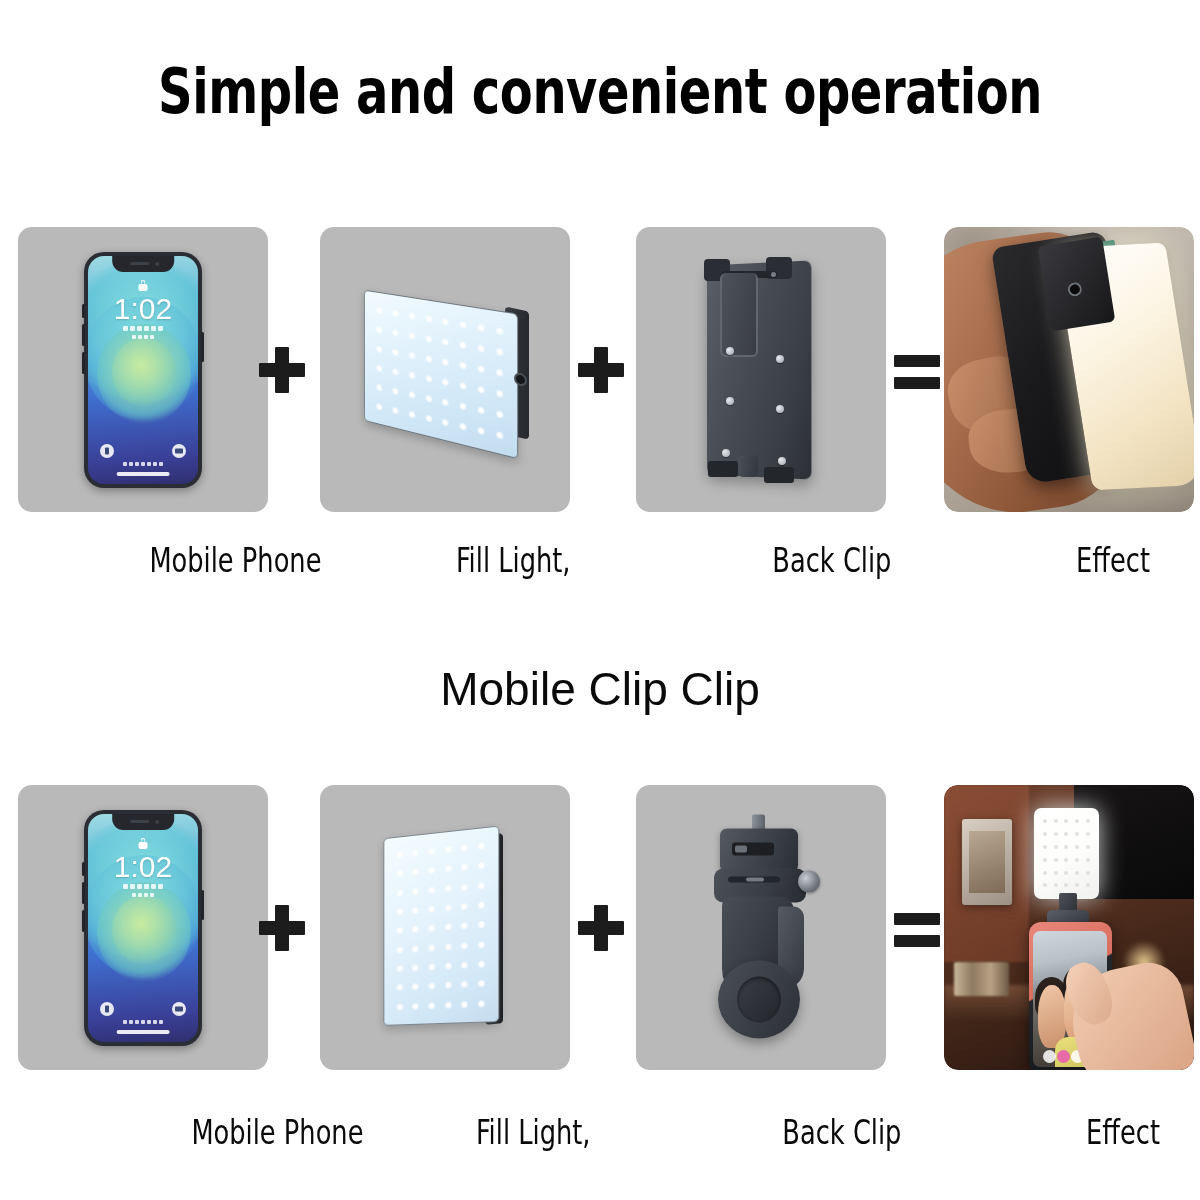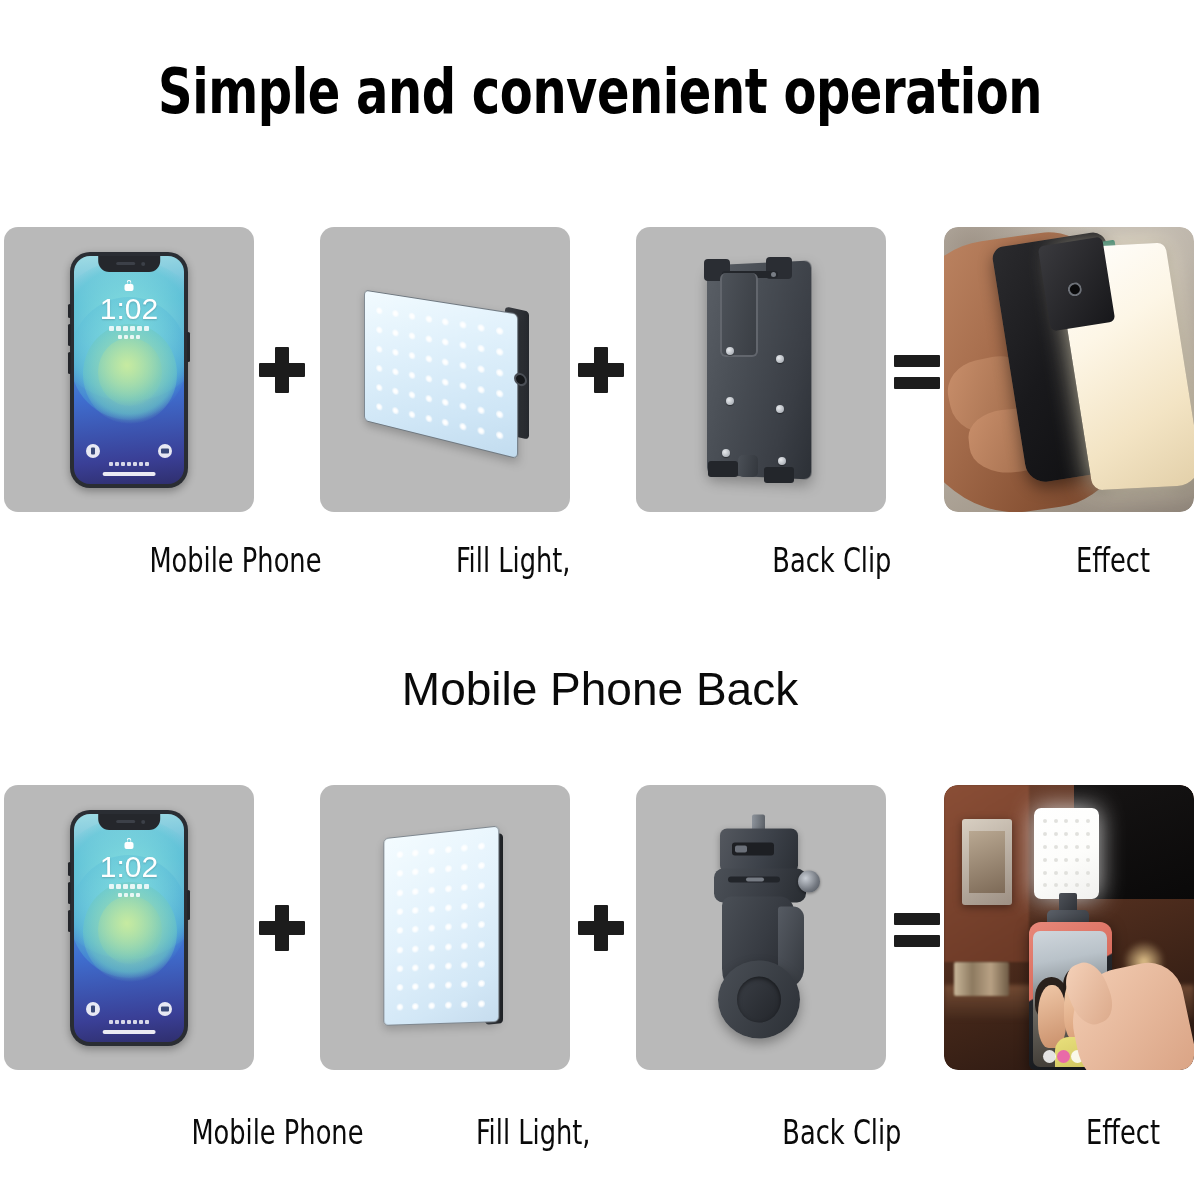--- a/index.html
+++ b/index.html
@@ -41,21 +41,21 @@
   .row-1 { top: 227px; height: 285px; }
   .row-2 { top: 785px; height: 285px; }
 
   .panel {
     position: absolute; top: 0;
     width: 250px; height: 285px;
     background: #b9b9b9;
     border-radius: 14px;
     overflow: hidden;
   }
-  .panel.p1 { left: 4px; }
+  .panel.p1 { left: 18px; }
   .panel.p2 { left: 320px; }
   .panel.p3 { left: 636px; }
   .panel.p4 { left: 944px; background: none; }
 
   
   .op { position: absolute; color: #1a1a1a; font-weight: 700; line-height: 1; }
   .op-plus {
     width: 46px; height: 46px;
   }
   .op-plus::before, .op-plus::after {
@@ -585,21 +585,21 @@
       <span class="caption">Fill Light,</span>
     </div>
     <div class="cap-col cc3">
       <span class="caption">Back Clip</span>
     </div>
     <div class="cap-col cc4">
       <span class="caption">Effect</span>
     </div>
   </div>
 
-  <div class="section-title">Mobile Phone Back</div>
+  <div class="section-title">Mobile Clip Clip</div>
 
   <div class="row row-2 r2">
 
     <div class="panel p1">
       <div class="phone">
         <div class="screen">
           <div class="wall-c wc1"></div>
           <div class="wall-c wc2"></div>
           <div class="wall-c wc3"></div>
           <div class="wall-c wc4"></div>

